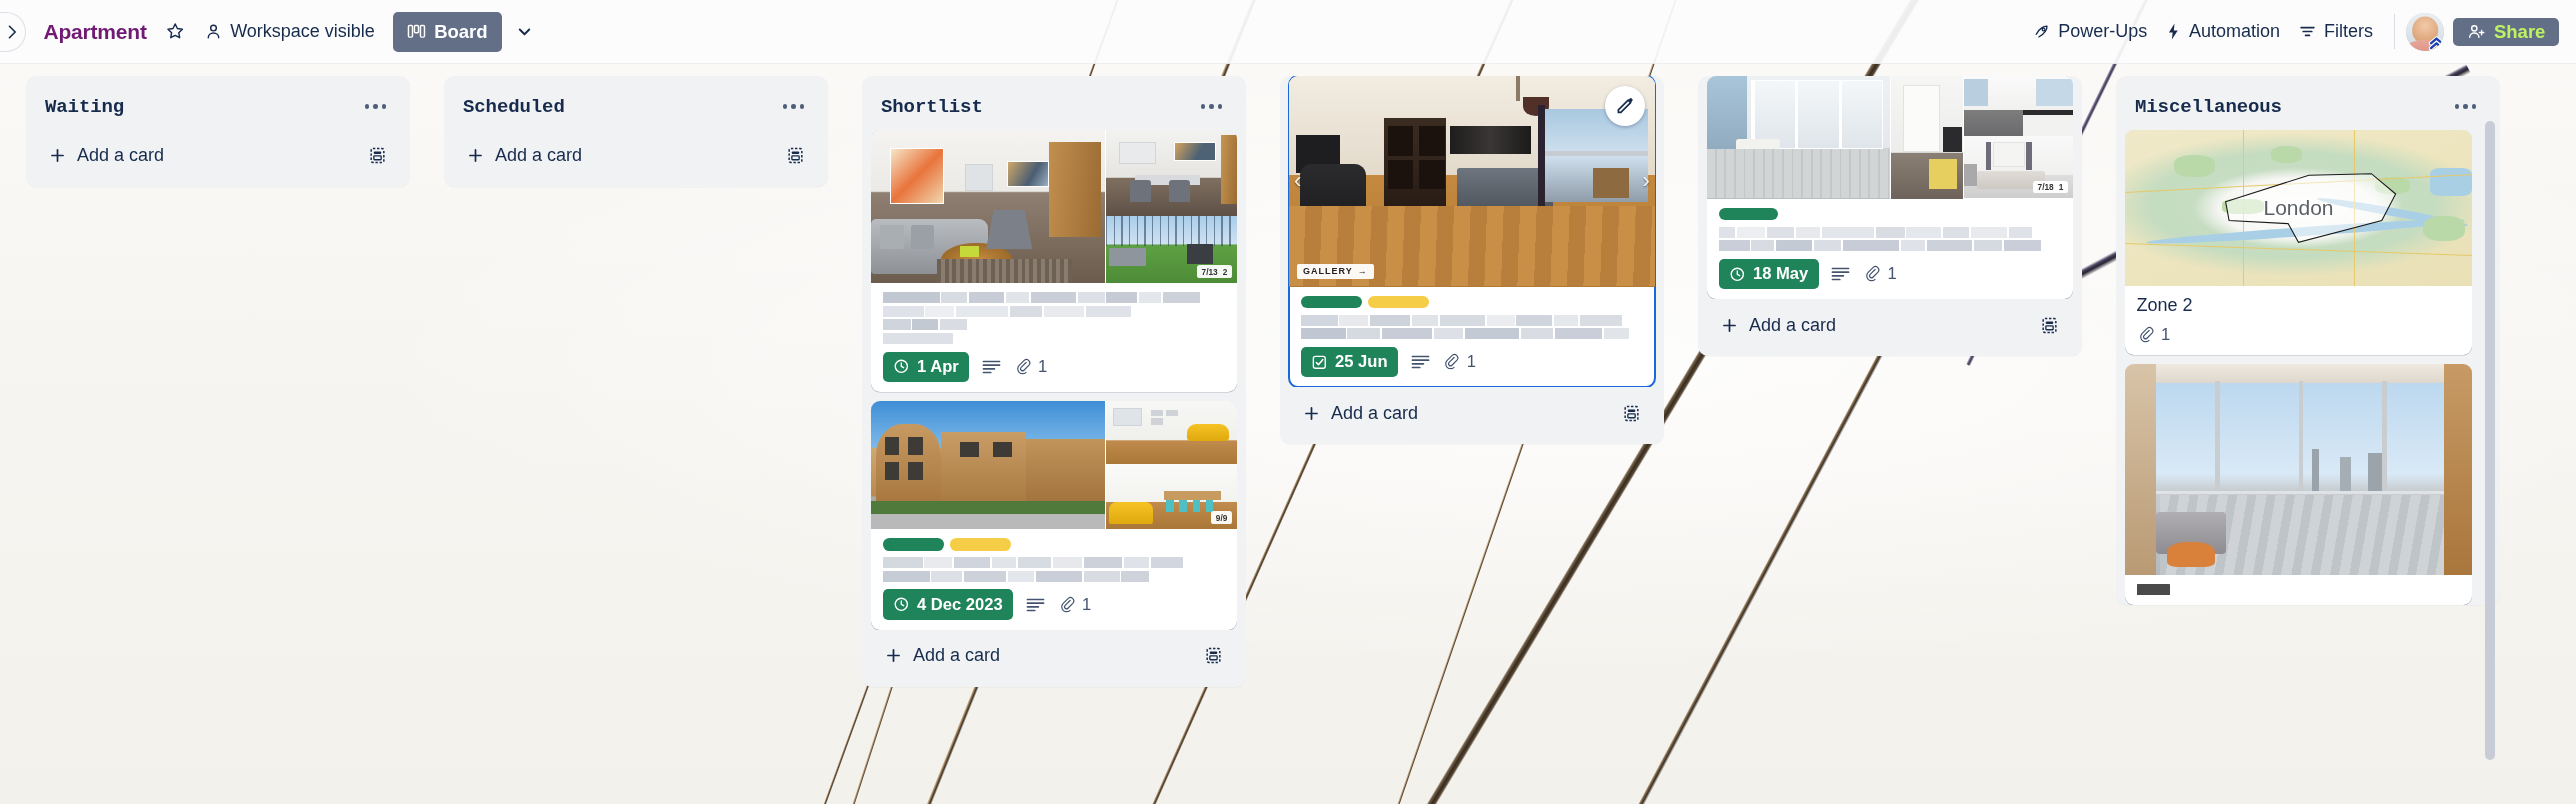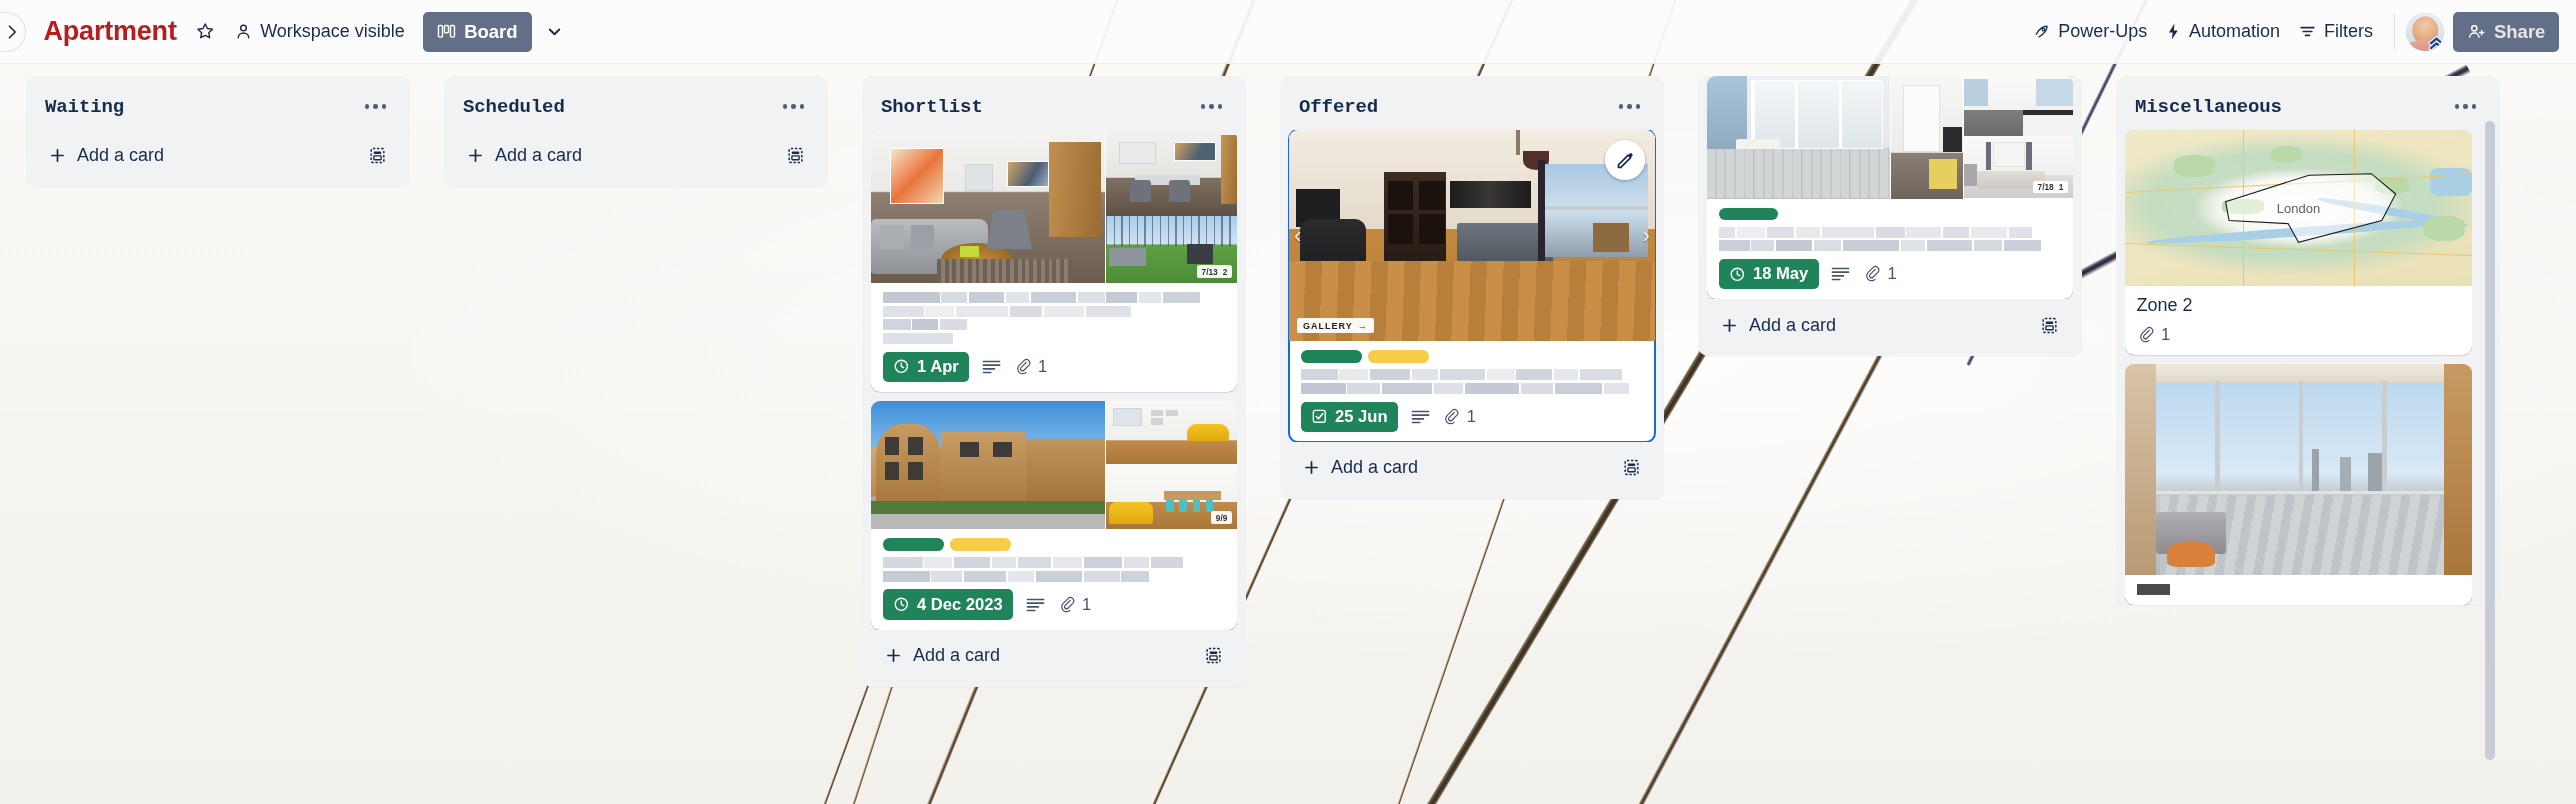--- a/index.html
+++ b/index.html
@@ -38,21 +38,21 @@
 
   .collapse-btn {
     width: 25.6px; height: 40px; border-radius: 0 25.6px 25.6px 0;
     border: 0.6px solid rgba(9,30,66,.12); border-left: none;
     background: #fcfcfd;
     display: flex; align-items: center; justify-content: center;
     margin-right: 10.2px; margin-left: -9px;
     cursor: pointer;
   }
   .board-title {
-    font-size: 27px; font-weight: 700; color: #b91c1c;
+    font-size: 21px; font-weight: 700; color: #701a75;
     letter-spacing: -0.2px; padding: 5.1px 7.7px; border-radius: 3.8px;
     white-space: nowrap;
   }
   .tb-icon-btn {
     display: flex; align-items: center; gap: 7px;
     height: 36px; padding: 0 9px; border-radius: 5.1px;
     color: #172b4d; font-size: 18px; cursor: pointer; white-space: nowrap;
   }
   .view-btn {
     display: flex; align-items: center; gap: 8.3px;
@@ -85,22 +85,22 @@
   .avatar .bgsky {
     position: absolute; inset: 0;
     background: linear-gradient(180deg,#e9eef2 0%,#dfe7ec 45%,#cfd9df 100%);
   }
   .avatar .badge {
     position: absolute; right: -1.3px; bottom: -1.3px; width: 19px; height: 19px;
     display: flex; align-items: center; justify-content: center;
   }
   .share-btn {
     display: flex; align-items: center; gap: 7.7px;
-    height: 40px; padding: 0 14px; border-radius: 5.1px;
-    background: #626f86; color: #e5e5e5; font-size: 18.5px; font-weight: 600;
+    height: 28px; padding: 0 14px; border-radius: 5.1px;
+    background: #626f86; color: #bef264; font-size: 18.5px; font-weight: 600;
     cursor: pointer; margin-left: 9px; white-space: nowrap;
   }
 
   
   #lists {
     position: absolute; left: 0; top: 64px; width: 2576px; height: 741px;
     display: flex; align-items: flex-start; gap: 0; padding: 0 0 0 9px;
     z-index: 10;
   }
   .list-slot { width: 418px; flex: none; padding: 11.5px 17px 0 17px; }
@@ -568,28 +568,20 @@
             <rect x="7.4" y="7" width="9.2" height="3" rx="1" fill="#172b4d"></rect>
             <rect x="7.4" y="12.4" width="9.2" height="5" rx="1" fill="none" stroke="#172b4d" stroke-width="1.7"></rect>
           </svg>
         </div>
       </div>
     </div>
   </div>
 
   <div class="list-slot">
     <div class="list">
-      <div class="list-head">
-        <div class="list-title">Offered</div>
-        <div class="list-menu">
-          <i></i>
-            <i></i>
-            <i></i>
-        </div>
-      </div>
 
       <div class="cards">
         <div class="card selected">
           <div class="edit-fab">
             <svg width="20.4" height="20.4" viewBox="0 0 24 24">
               <path d="M4 17.6 L15.5 6.1 l2.9 2.9 L6.9 20.5 H4 Z" fill="none" stroke="#172b4d" stroke-width="2" stroke-linejoin="round"></path>
               <path d="M15.5 6.1 L17.4 4.2 a1.6 1.6 0 0 1 2.3 0 l.6.6 a1.6 1.6 0 0 1 0 2.3 l-1.9 1.9 Z" fill="#172b4d"></path>
             </svg>
           </div>
           <div class="card-cover" style="height:211px;">
@@ -834,21 +826,21 @@
               <div class="ph" style="left:88%;top:24%;width:12%;height:18%;background:#a9cfe4;border-radius:22%;"></div>
 
               <div class="ph" style="left:0;top:34%;width:100%;height:1.3px;background:#e6c96a;transform:rotate(-3deg);"></div>
               <div class="ph" style="left:0;top:76%;width:100%;height:1.3px;background:#e6c96a;transform:rotate(2deg);"></div>
               <div class="ph" style="left:34%;top:0;width:1.3px;height:100%;background:#e6c96a;"></div>
               <div class="ph" style="left:66%;top:0;width:1.3px;height:100%;background:#e6c96a;"></div>
 
               <svg style="position:absolute;inset:0;width:100%;height:100%;" viewBox="0 0 100 100" preserveAspectRatio="none">
                 <polygon points="29,46 53,29 71,28 78,41 74,58 50,72 47,60 30,58" fill="rgba(255,255,255,.55)" stroke="#1b1b1b" stroke-width="1.1" vector-effect="non-scaling-stroke"></polygon>
               </svg>
-              <div style="position:absolute;left:50%;top:50%;transform:translate(-50%,-50%);font-size:13px;color:#5b6066;font-family:'Liberation Sans',sans-serif;">London</div>
+              <div style="position:absolute;left:50%;top:50%;transform:translate(-50%,-50%);font-size:21px;color:#5b6066;font-family:'Liberation Sans',sans-serif;">London</div>
             </div>
           </div>
           <div class="card-body">
             <div class="card-title-text">Zone 2</div>
             <div class="badges">
               <div class="badge-ic">
                 <svg width="18" height="18" viewBox="0 0 24 24">
                   <path d="M16.8 7.2 L9 15a3.1 3.1 0 0 0 4.4 4.4l8-8a5.4 5.4 0 0 0-7.6-7.6l-8 8a7.7 7.7 0 0 0 10.9 10.9" fill="none" stroke="#44546f" stroke-width="1.9" stroke-linecap="round" transform="scale(.84) translate(2.4,0)"></path>
                 </svg>
                 <span>1</span>

